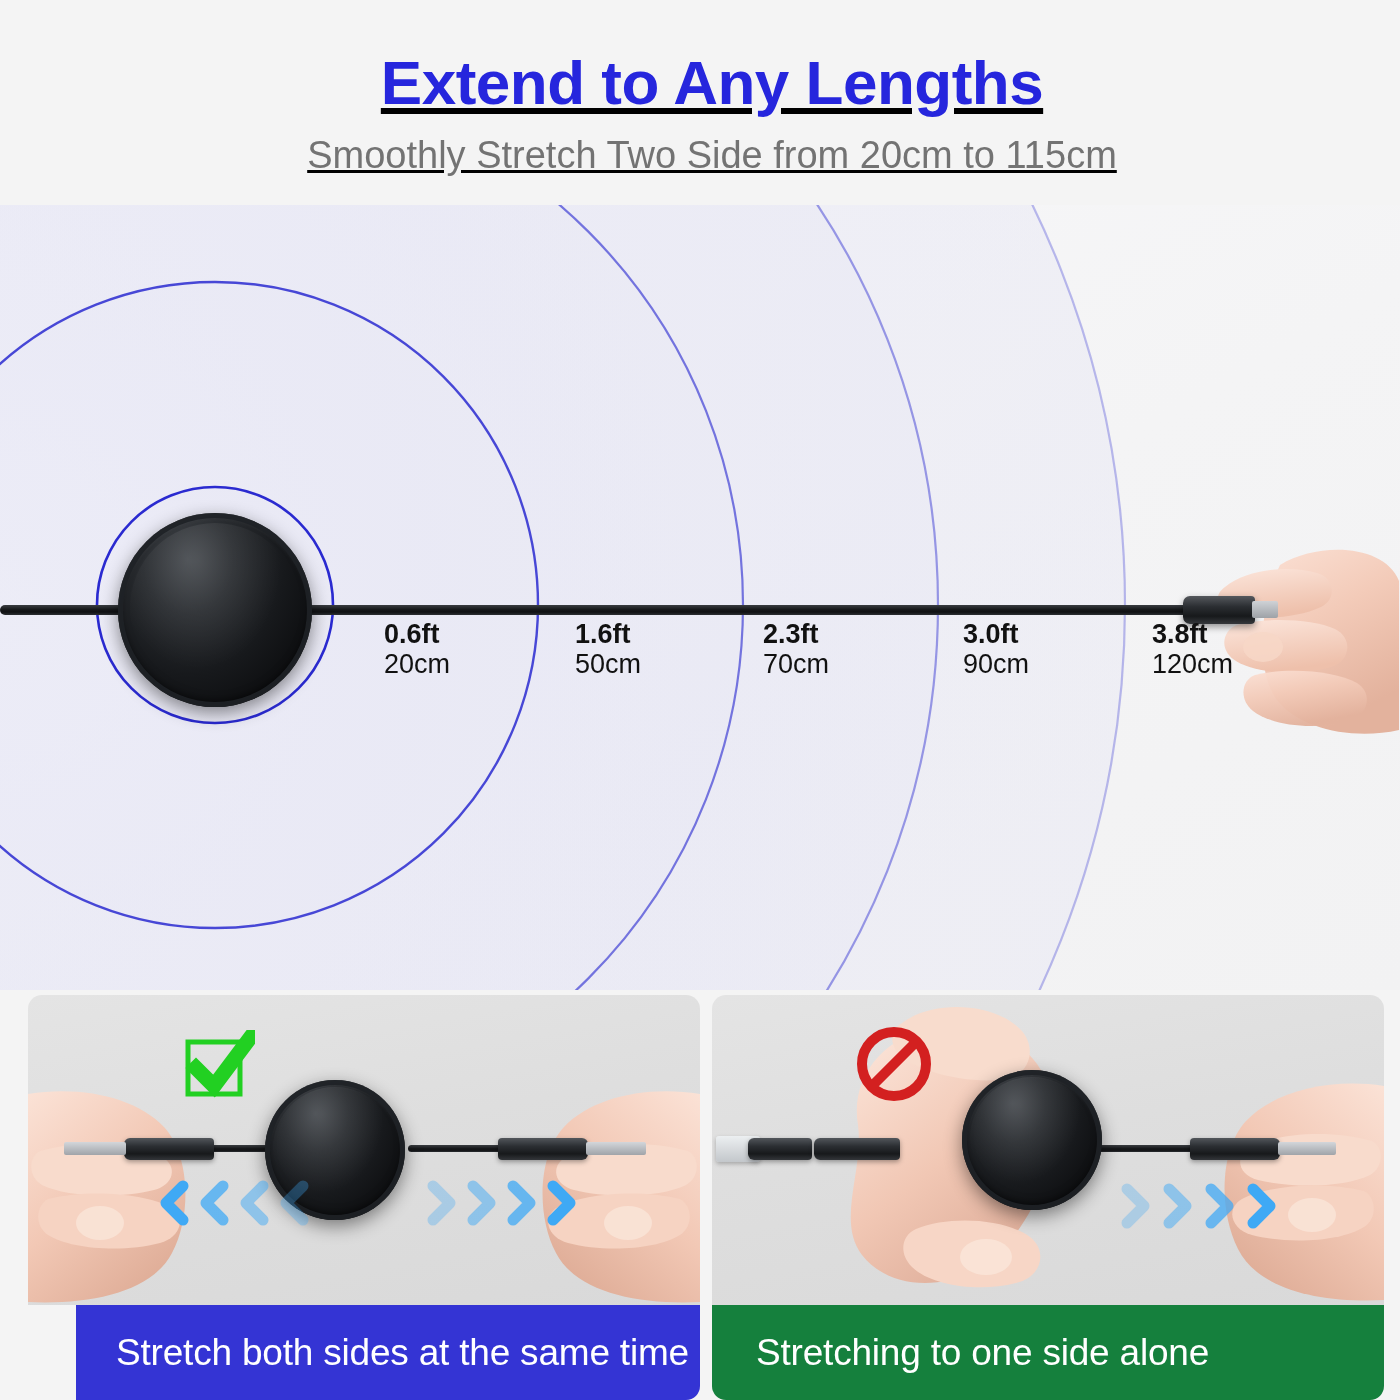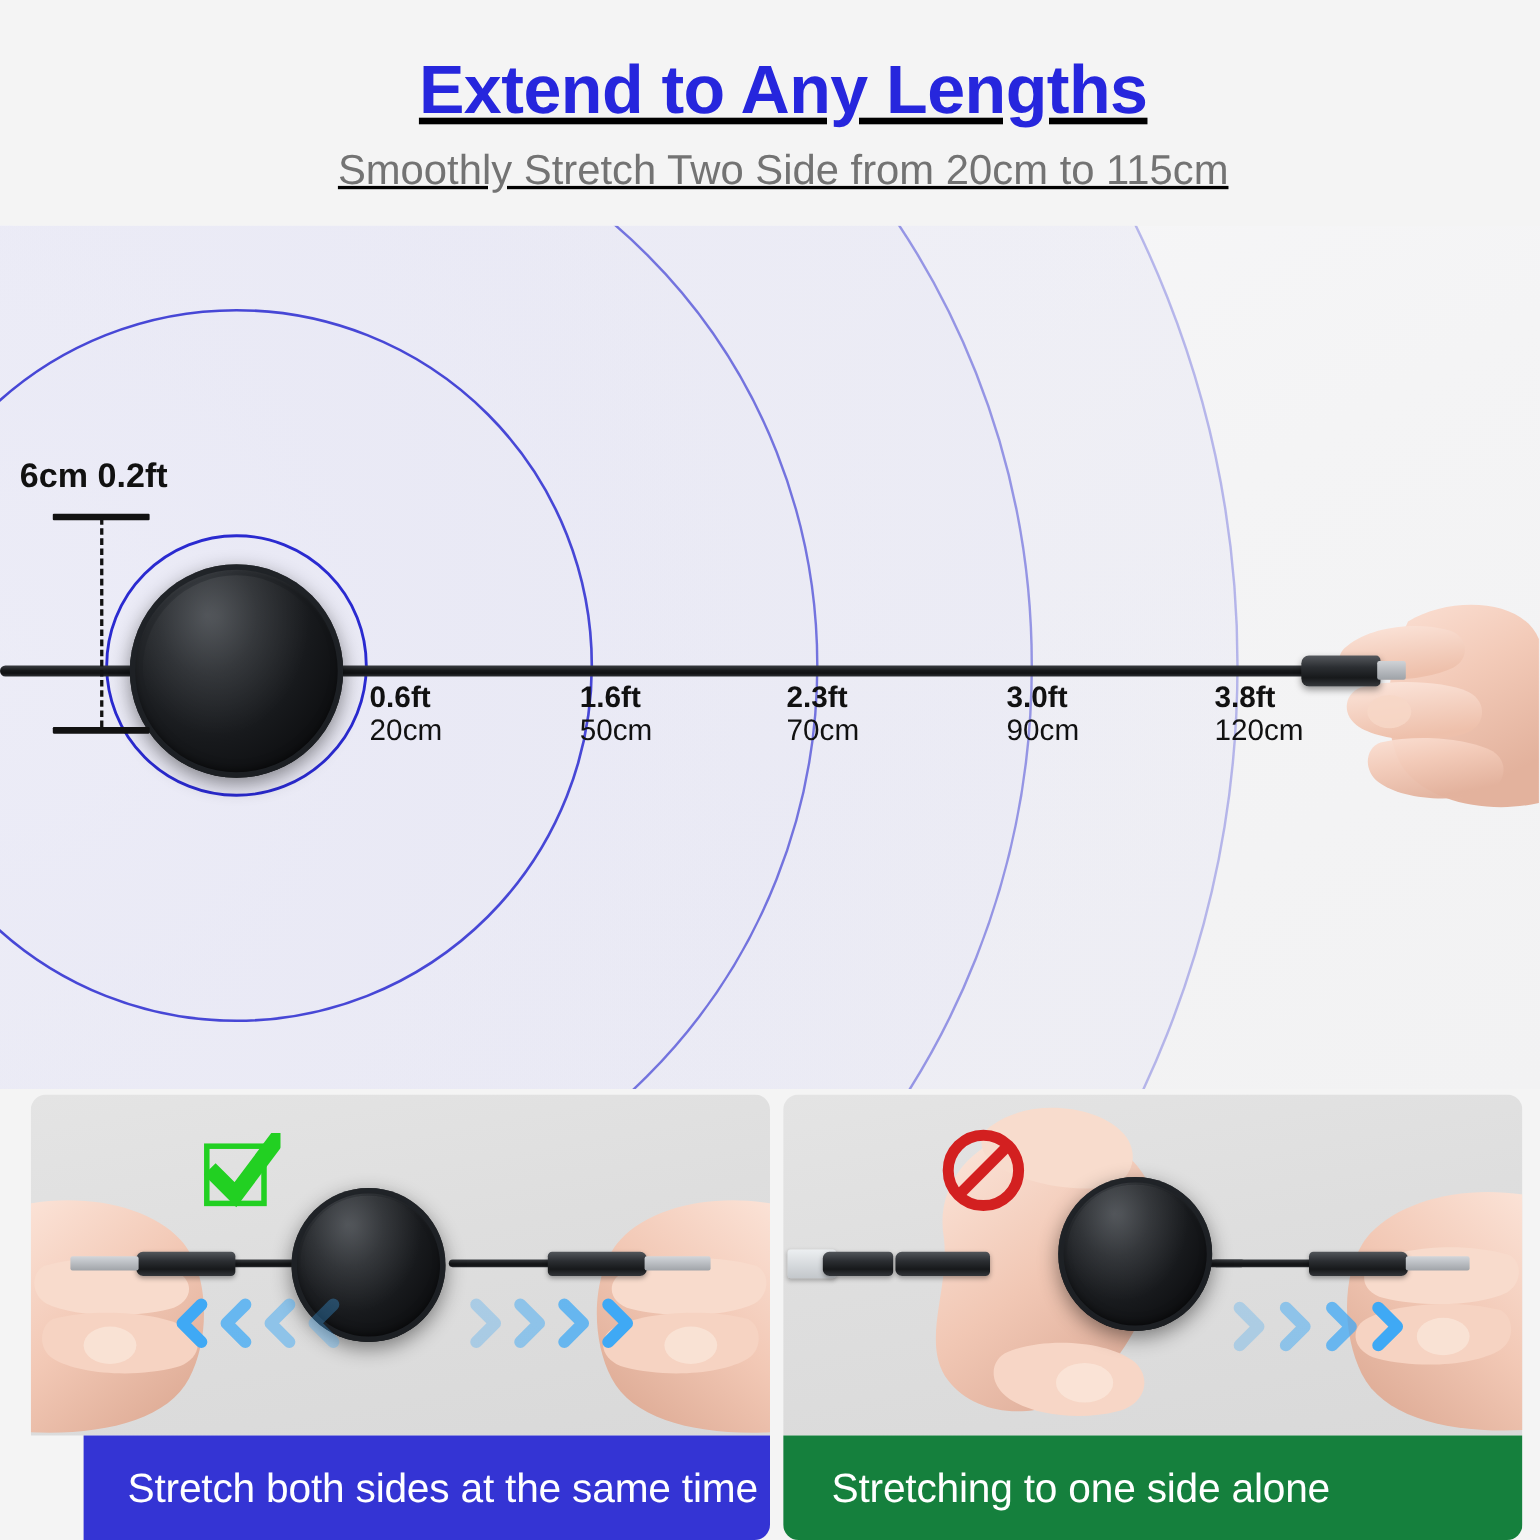--- a/index.html
+++ b/index.html
@@ -77,21 +77,21 @@
   }
   .dim-tick{position:absolute;left:0;width:88px;height:6px;background:#121212;border-radius:1px;}
   #dim-tick-top{top:0;}
   #dim-tick-bottom{top:194px;}
   #dim-dash{
     position:absolute;left:43px;top:4px;width:0;height:190px;
     border-left:3px dashed #121212;
   }
 
   
-  .tick-label{position:absolute;z-index:26;white-space:nowrap;}
+  .tick-label{position:absolute;z-index:26;white-space:nowrap;margin-left:48px;}
   .tick-ft{font-size:27px;font-weight:bold;color:#111;line-height:1.08;}
   .tick-cm{font-size:27px;font-weight:400;color:#111;line-height:1.18;text-align:center;}
 
   
   #hero-hand{position:absolute;left:1185px;top:320px;width:215px;height:220px;z-index:14;}
   #hero-plug{
     position:absolute;left:1183px;top:391px;width:72px;height:28px;z-index:15;
     border-radius:7px 4px 4px 7px;
     background:linear-gradient(180deg,#55585d 0%,#2b2e32 38%,#17191b 72%,#35383c 100%);
     box-shadow:0 3px 7px rgba(0,0,0,.4);
@@ -199,26 +199,20 @@
     </g>
     <g>
       <circle cx="215" cy="400" r="118" fill="url(#ringFill)" fill-opacity="0.85" stroke="#2a2ad0" stroke-opacity="1" stroke-width="2.6"></circle>
     </g>
   </svg>
 
   <div id="hero-cable"></div>
 
   <div id="hero-puck" class="puck"></div>
 
-  <div id="dim-group">
-    <div id="dim-label">6cm 0.2ft</div>
-    <div id="dim-tick-top" class="dim-tick"></div>
-    <div id="dim-dash"></div>
-    <div id="dim-tick-bottom" class="dim-tick"></div>
-  </div>
 
   <div class="tick-label" style="left:336px;top:415px;">
     <div class="tick-ft">0.6ft</div>
     <div class="tick-cm">20cm</div>
   </div>
   <div class="tick-label" style="left:527px;top:415px;">
     <div class="tick-ft">1.6ft</div>
     <div class="tick-cm">50cm</div>
   </div>
   <div class="tick-label" style="left:715px;top:415px;">

